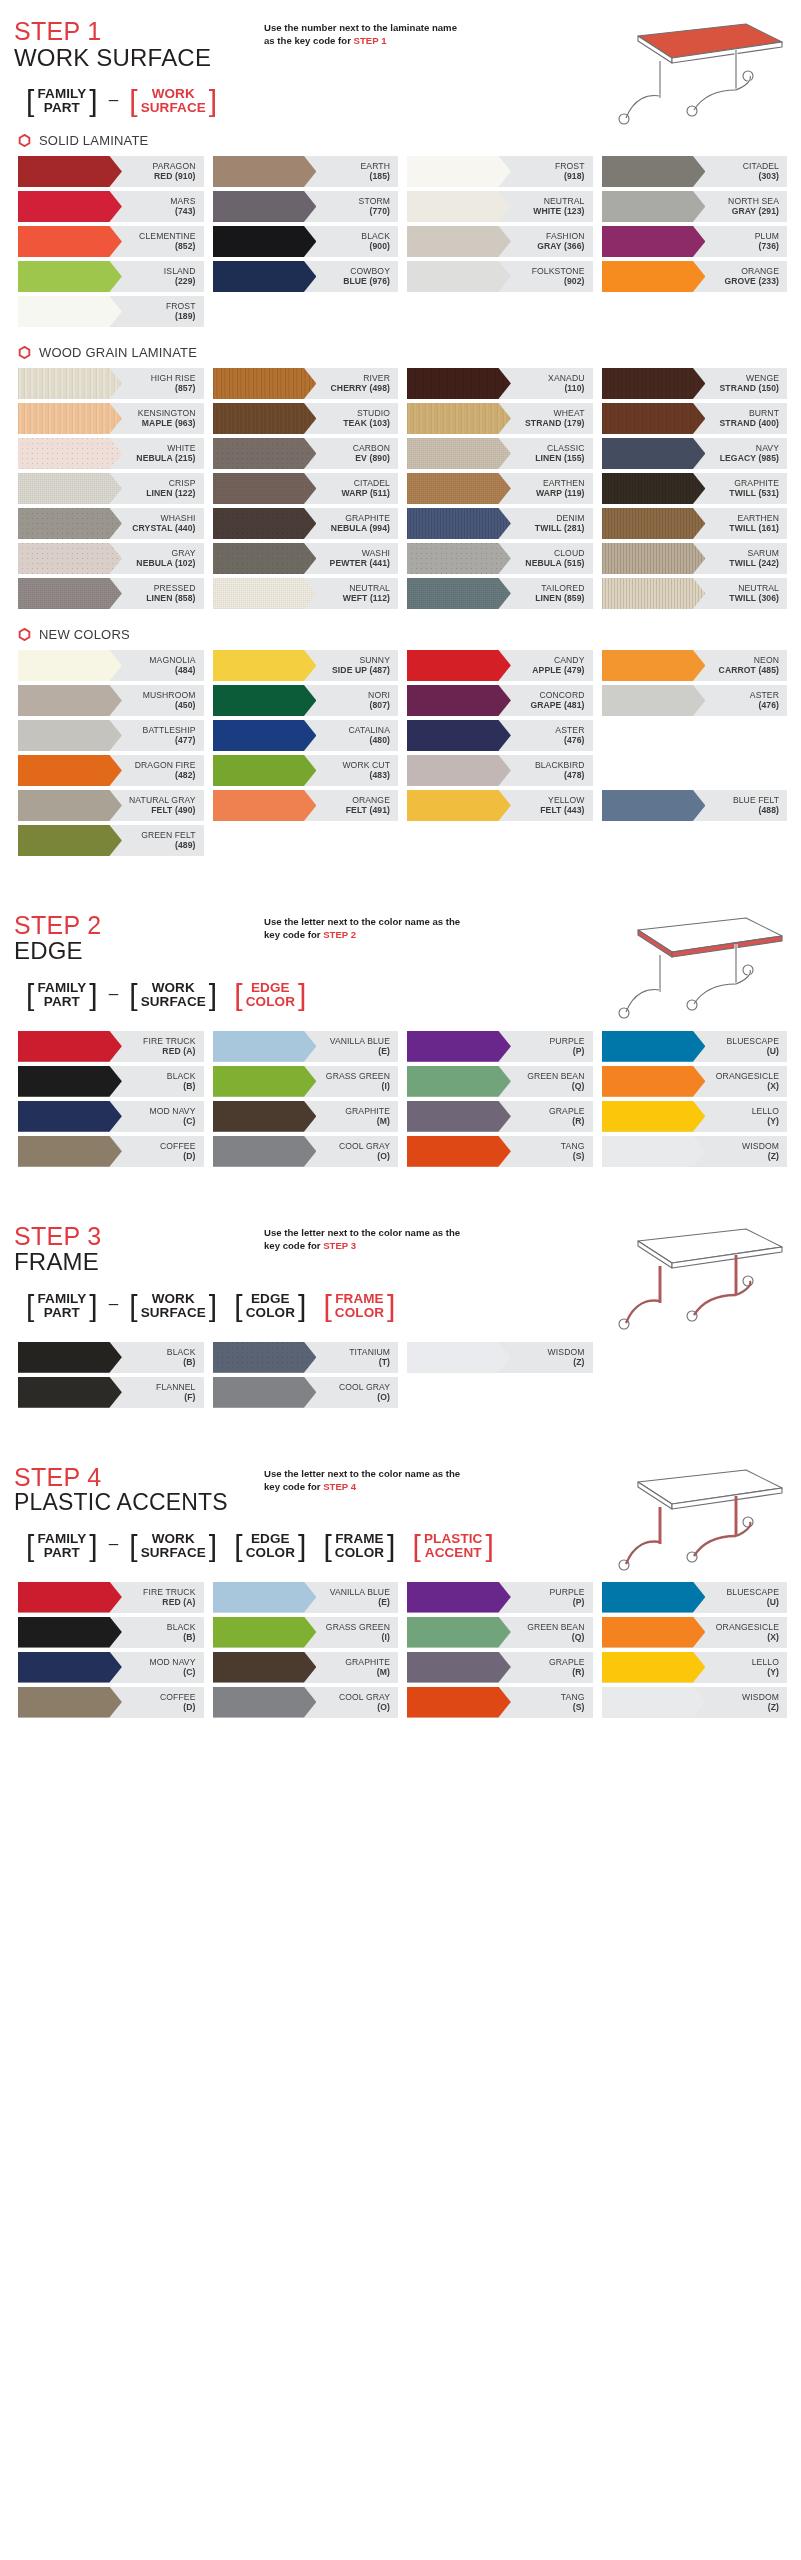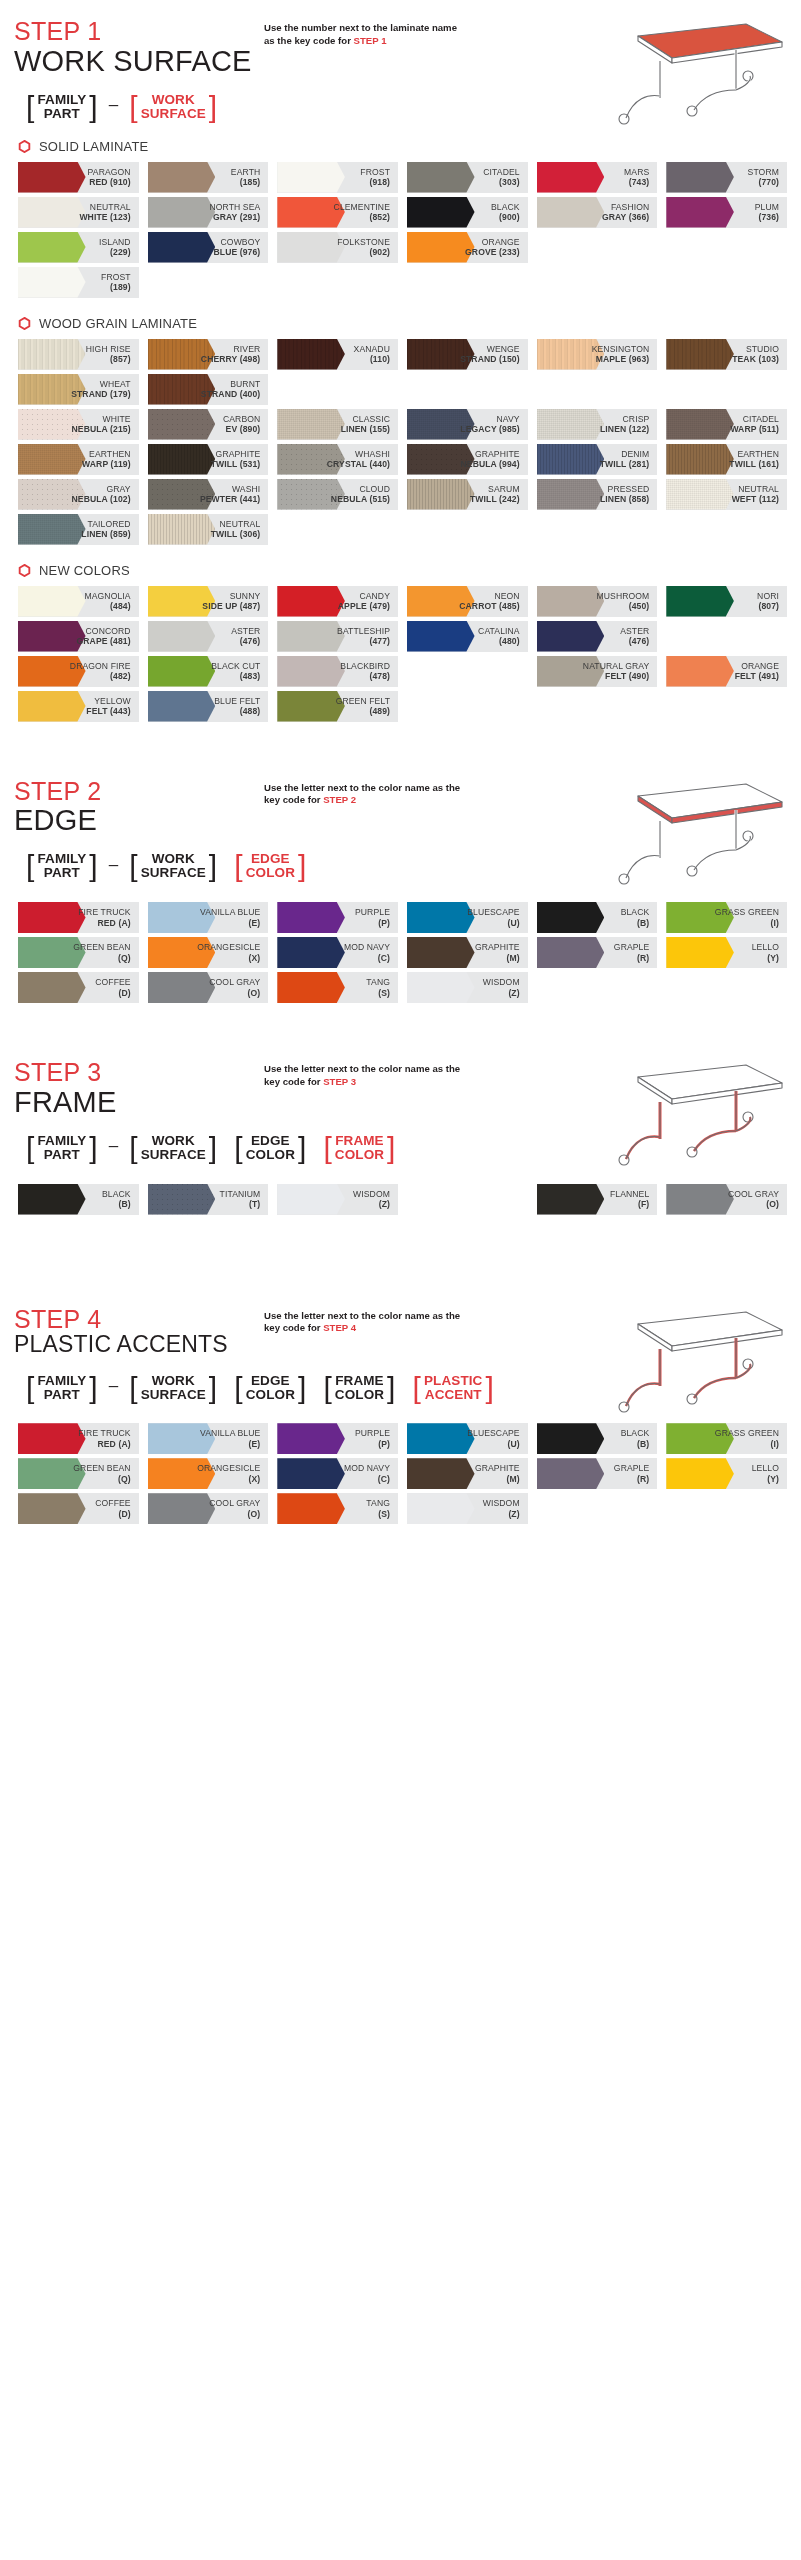--- a/index.html
+++ b/index.html
@@ -19,21 +19,21 @@
   .step-titles { width: 250px; flex: 0 0 250px; }
   .step-num {
     color: #e03a3e;
     font-size: 25px;
     letter-spacing: .3px;
     line-height: 1.06;
     font-weight: 400;
   }
   .step-name {
     color: #231f20;
-    font-size: 29px;
+    font-size: 24px;
     letter-spacing: .2px;
     line-height: 1.12;
     font-weight: 400;
     white-space: nowrap;
   }
   .step-name.small { font-size: 23px; }
   .step-instr {
     flex: 1 1 auto;
     font-size: 9.6px;
     line-height: 1.35;
@@ -88,21 +88,21 @@
     color: #3b3b3b;
   }
   .hexmark {
     width: 13px; height: 13px; flex: 0 0 13px;
     display: inline-block;
   }
 
   
   .sw-grid {
     display: grid;
-    grid-template-columns: repeat(6, 1fr);
+    grid-template-columns: repeat(4, 1fr);
     gap: 4px 9px;
     padding: 0 0 4px 4px;
   }
   .sw {
     position: relative;
     height: 31px;
     background: #e6e7e8;
     display: flex;
     align-items: center;
     overflow: hidden;
@@ -705,21 +705,21 @@
           <span class="sw-text">
             <span class="nm">DRAGON FIRE</span>
             <span class="cd">(482)</span>
           </span>
         </div>
         <div class="sw">
           <span class="sw-chip" style="background:#76a62e;">
             <span class="tex" style="background-image:radial-gradient(rgba(255,255,255,.22) .5px,transparent .6px),radial-gradient(rgba(0,0,0,.18) .5px,transparent .6px);background-size:3px 3px,4px 4px;background-position:0 0,1px 2px;"></span>
           </span>
           <span class="sw-text">
-            <span class="nm">BLACK CUT</span>
+            <span class="nm">WORK CUT</span>
             <span class="cd">(483)</span>
           </span>
         </div>
         <div class="sw">
           <span class="sw-chip" style="background:#c2b7b5;">
             <span class="tex" style="background-image:radial-gradient(rgba(255,255,255,.22) .5px,transparent .6px),radial-gradient(rgba(0,0,0,.18) .5px,transparent .6px);background-size:3px 3px,4px 4px;background-position:0 0,1px 2px;"></span>
           </span>
           <span class="sw-text">
             <span class="nm">BLACKBIRD</span>
             <span class="cd">(478)</span>

